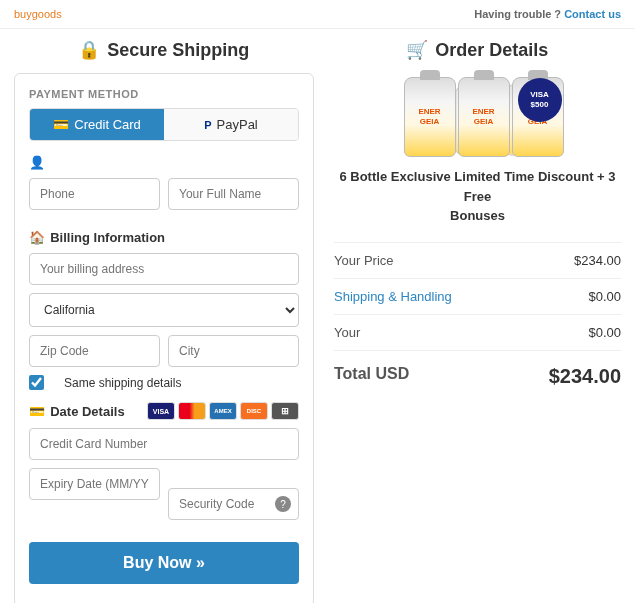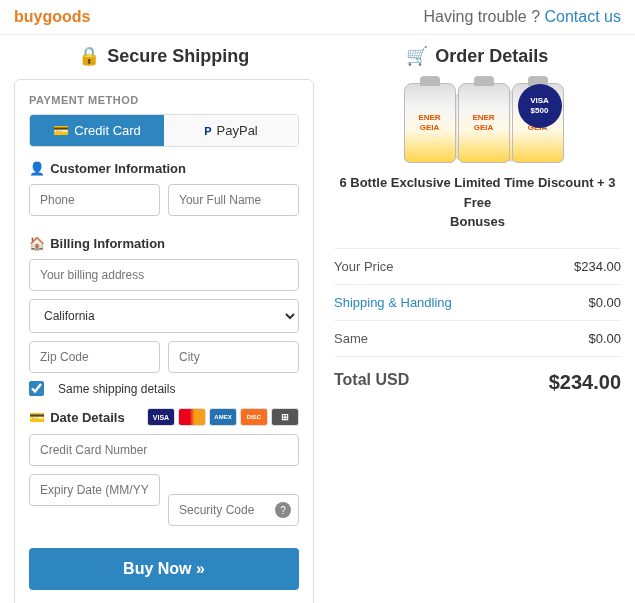--- a/index.html
+++ b/index.html
@@ -12,26 +12,26 @@
       min-height: 603px;
     }
     .top-bar {
       display: flex;
       justify-content: space-between;
       align-items: center;
       padding: 8px 14px;
       border-bottom: 1px solid #eee;
     }
     .logo {
-      font-size: 16px;
-      font-weight: bold;
+      font-size: 11px;
+      font-weight: normal;
       color: #2e86c1;
     }
     .logo span { color: #e67e22; }
-    .top-right { font-size: 16px; color: #666; }
+    .top-right { font-size: 11px; color: #666; font-weight: bold; }
     .top-right a { color: #2e86c1; text-decoration: none; }
     .main-layout {
       display: flex;
       padding: 10px 14px;
       gap: 20px;
     }
     .left-panel {
       flex: 0 0 300px;
     }
     .right-panel {
@@ -121,21 +121,21 @@
       border-radius: 4px;
       font-size: 12px;
       color: #333;
       background: #fff;
       appearance: auto;
       outline: none;
     }
     .checkbox-row {
       display: flex;
       align-items: center;
-      gap: 14px;
+      gap: 20px;
       margin: 8px 0;
     }
     .checkbox-row input[type="checkbox"] {
       width: 15px;
       height: 15px;
       accent-color: #2e86c1;
     }
     .checkbox-row label {
       font-size: 12px;
       color: #333;
@@ -333,21 +333,20 @@
         </div>
         <div class="payment-tab inactive">
           <span style="font-weight:bold;color:#003087;font-size:11px;">P</span>
           <span>PayPal</span>
         </div>
       </div>
 
       
       <div class="sub-section-header">
         <span>👤</span>
-        <span>Customer Information</span>
       </div>
 
       <div class="form-row">
         <div class="form-group" style="flex:1">
           <input type="text" placeholder="Phone" style="">
         </div>
         <div class="form-group" style="flex:1">
           <input type="text" placeholder="Your Full Name" style="">
         </div>
       </div>
@@ -479,21 +478,21 @@
     <div class="price-table">
       <div class="price-row">
         <span class="label">Your Price</span>
         <span class="amount">$234.00</span>
       </div>
       <div class="price-row shipping">
         <span class="label">Shipping &amp; Handling</span>
         <span class="amount">$0.00</span>
       </div>
       <div class="price-row">
-        <span class="label">Same</span>
+        <span class="label">Your</span>
         <span class="amount">$0.00</span>
       </div>
       <div class="price-row total">
         <span class="label">Total USD</span>
         <span class="amount">$234.00</span>
       </div>
     </div>
 
   </div>
 </div>

